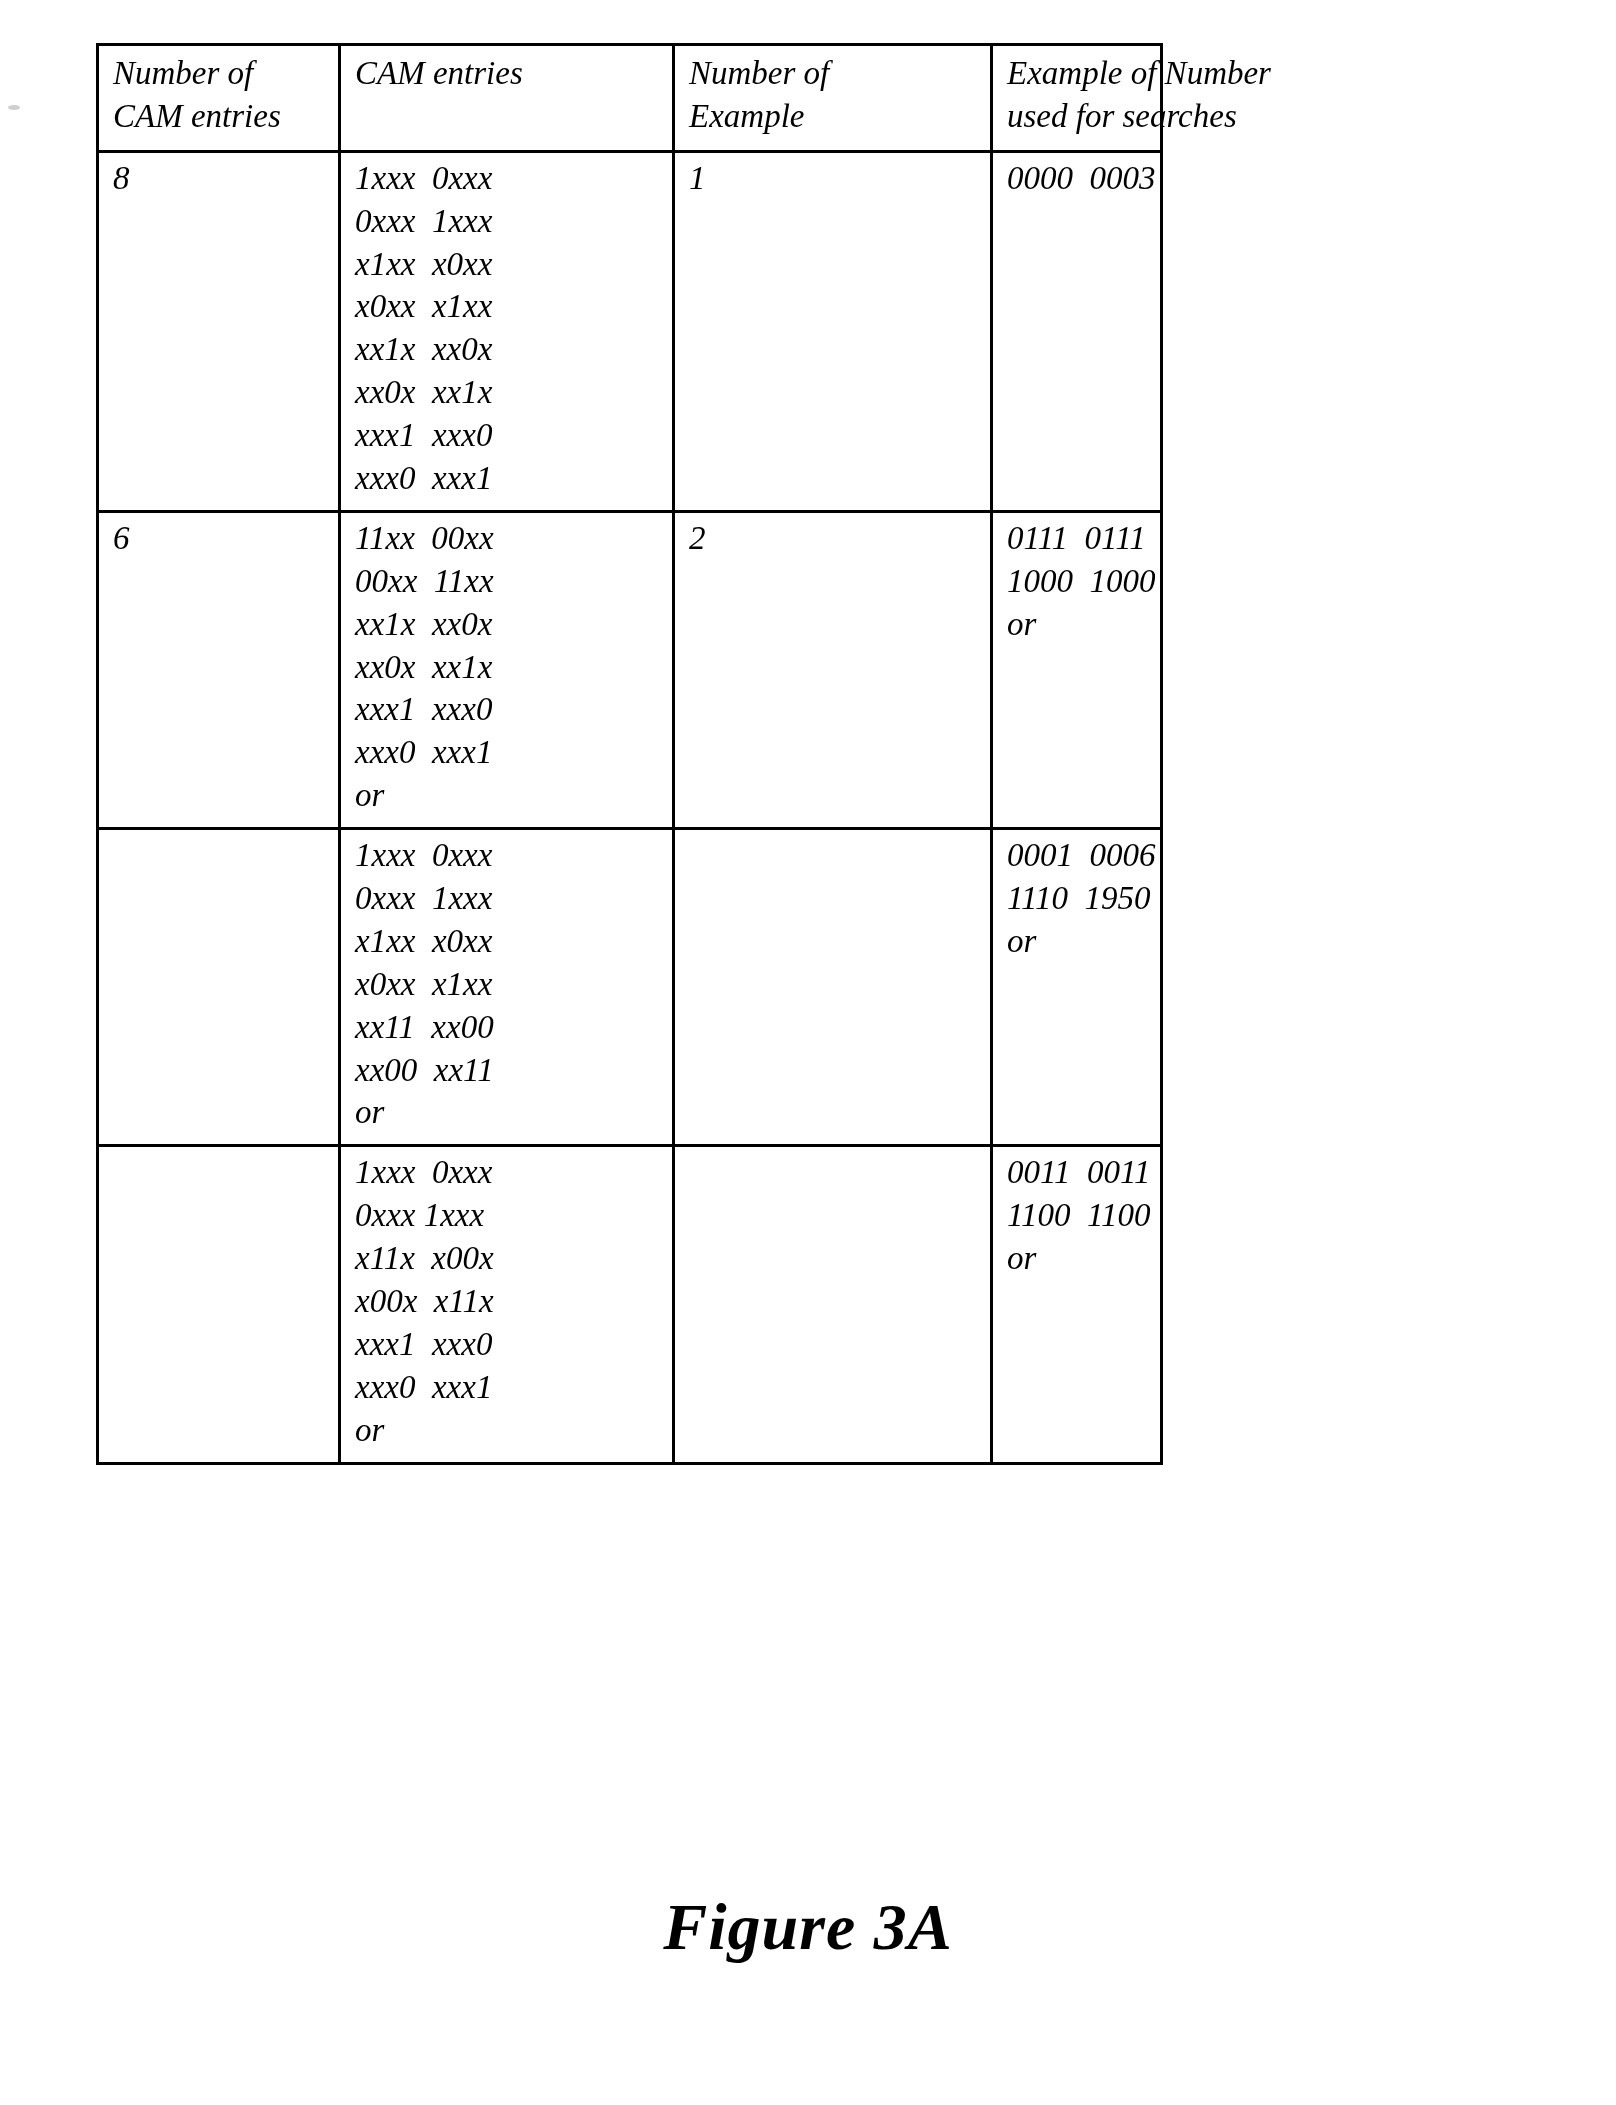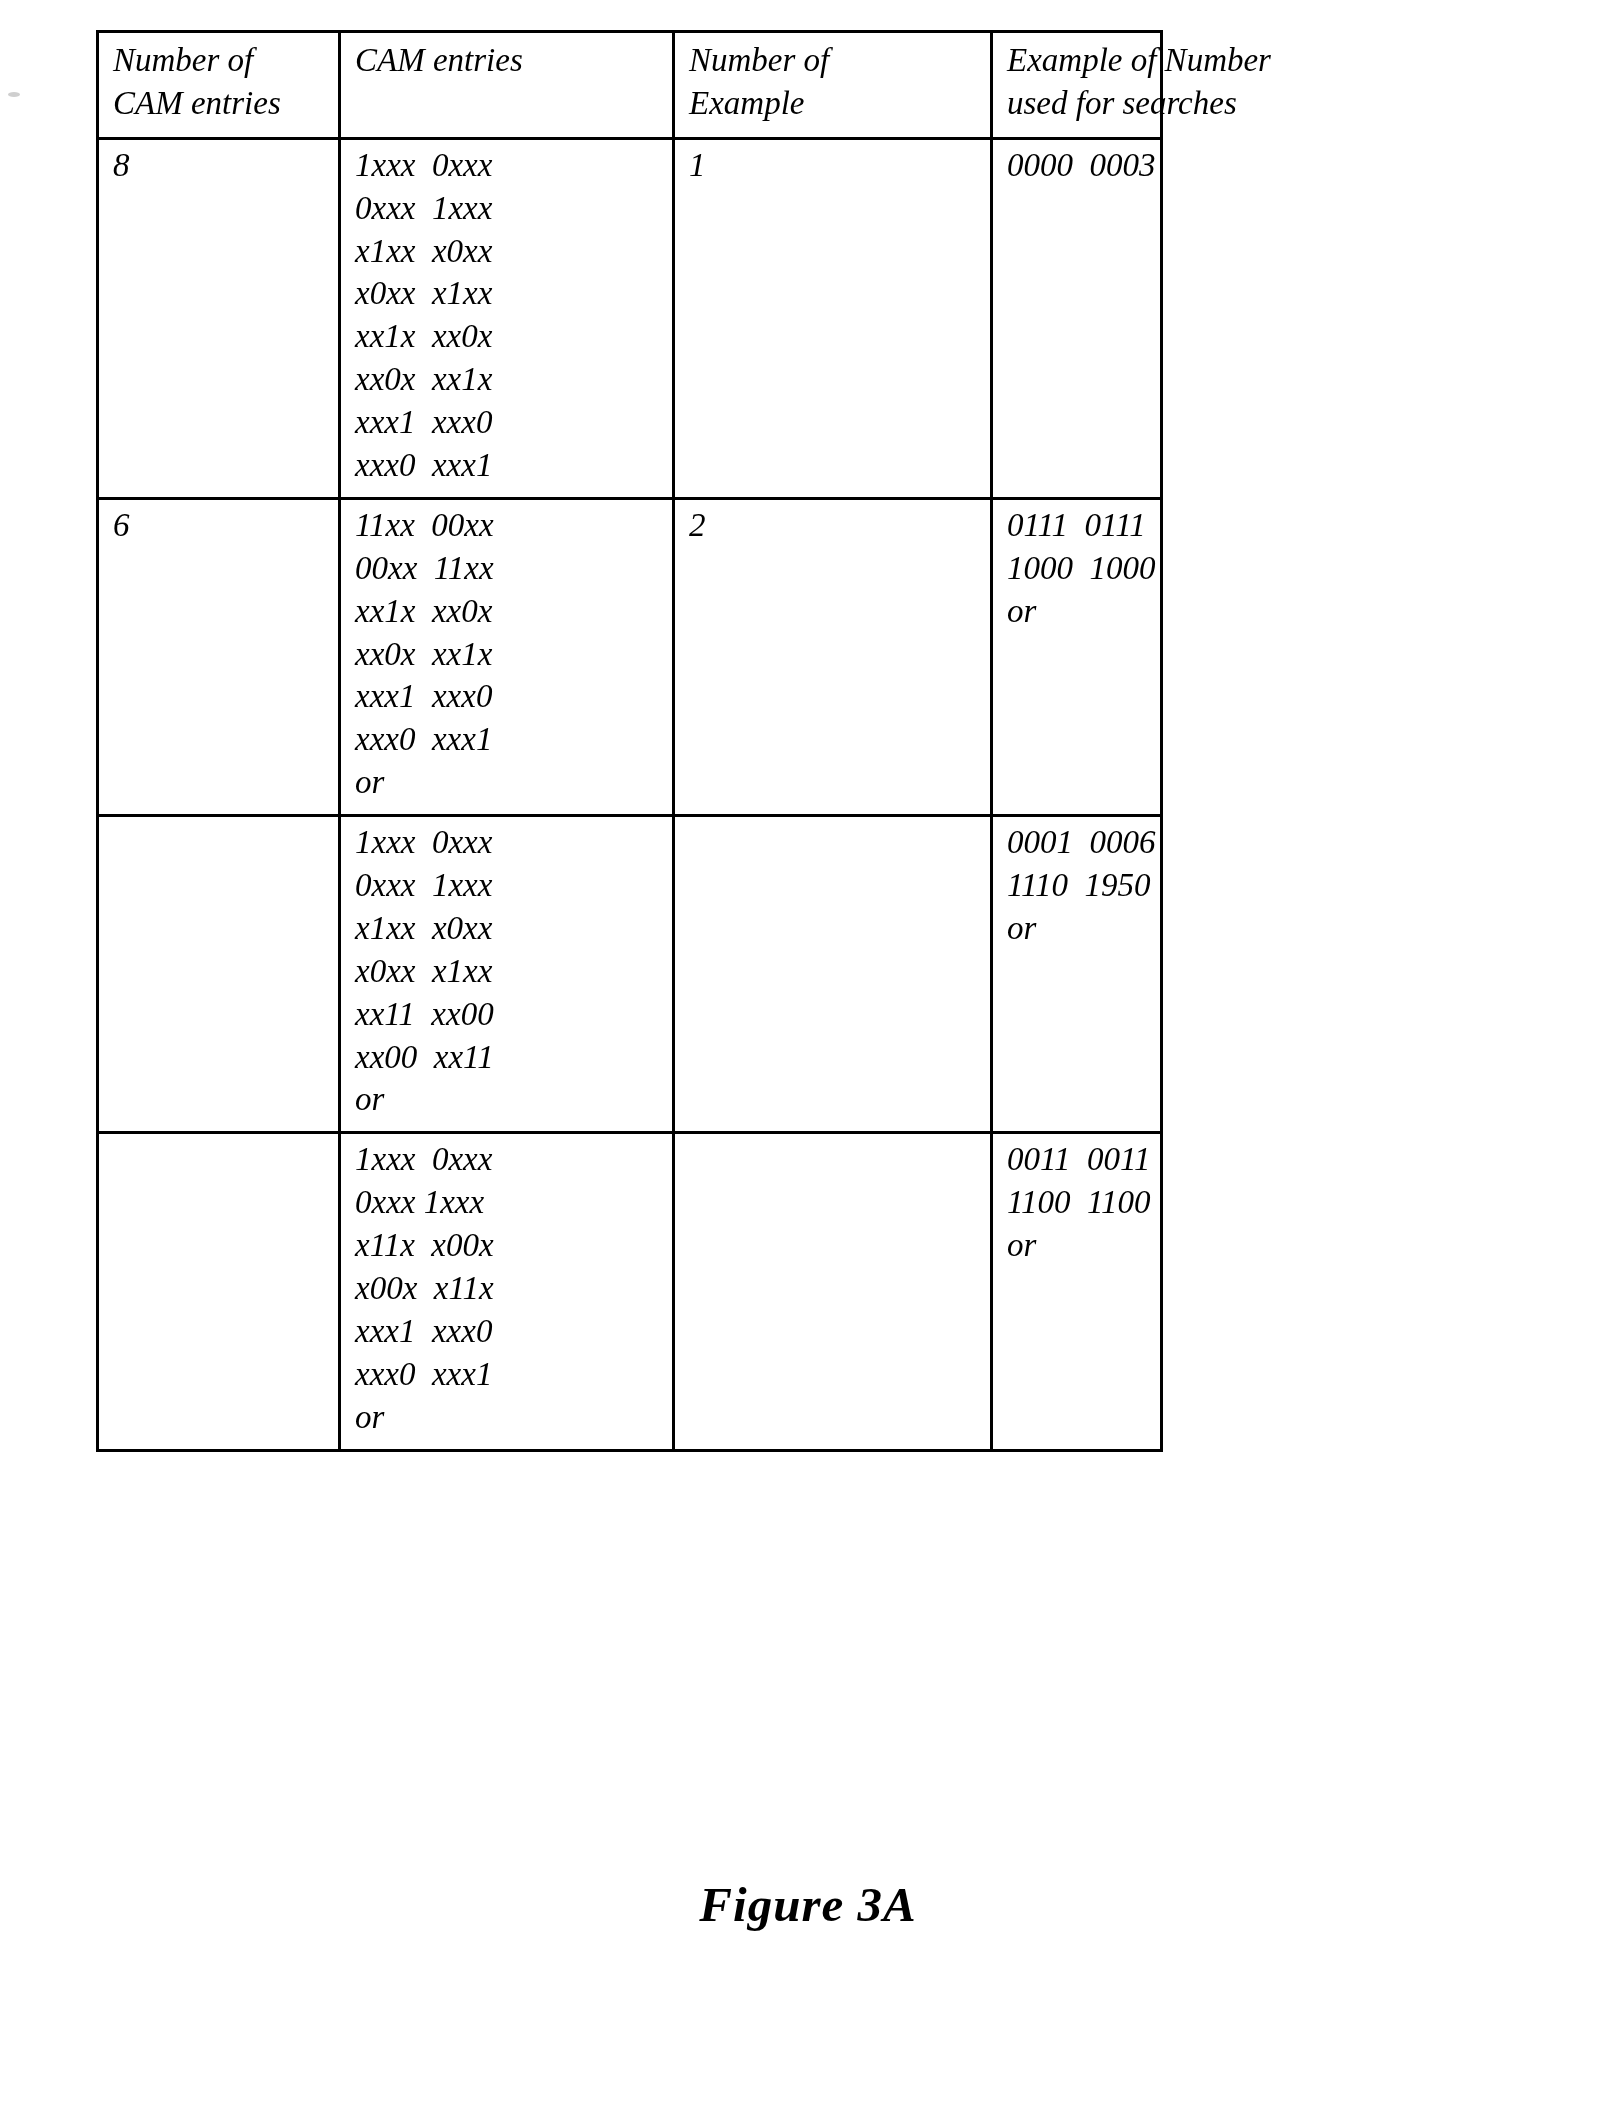--- a/index.html
+++ b/index.html
@@ -12,21 +12,21 @@
     height: 2105px;
     font-family: "Liberation Serif", "DejaVu Serif", serif;
     color: #000000;
     position: relative;
     overflow: hidden;
   }
 
   .page {
     position: absolute;
     left: 0;
-    top: 0;
+    top: 13px;
     width: 1616px;
     height: 1560px;
   }
 
   
   .scan-speck {
     position: absolute;
     left: 8px;
     top: 92px;
     width: 12px;
@@ -91,21 +91,21 @@
 
   .fig-caption {
     position: absolute;
     left: 0;
     top: 1876px;
     width: 1616px;
     text-align: center;
     font-family: "Liberation Serif", "DejaVu Serif", serif;
     font-style: italic;
     font-weight: bold;
-    font-size: 49px;
+    font-size: 66px;
     letter-spacing: 1px;
   }
 </style>
 </head>
 <body>
 
 <div class="page">
 
   <div class="scan-speck"></div>
 

